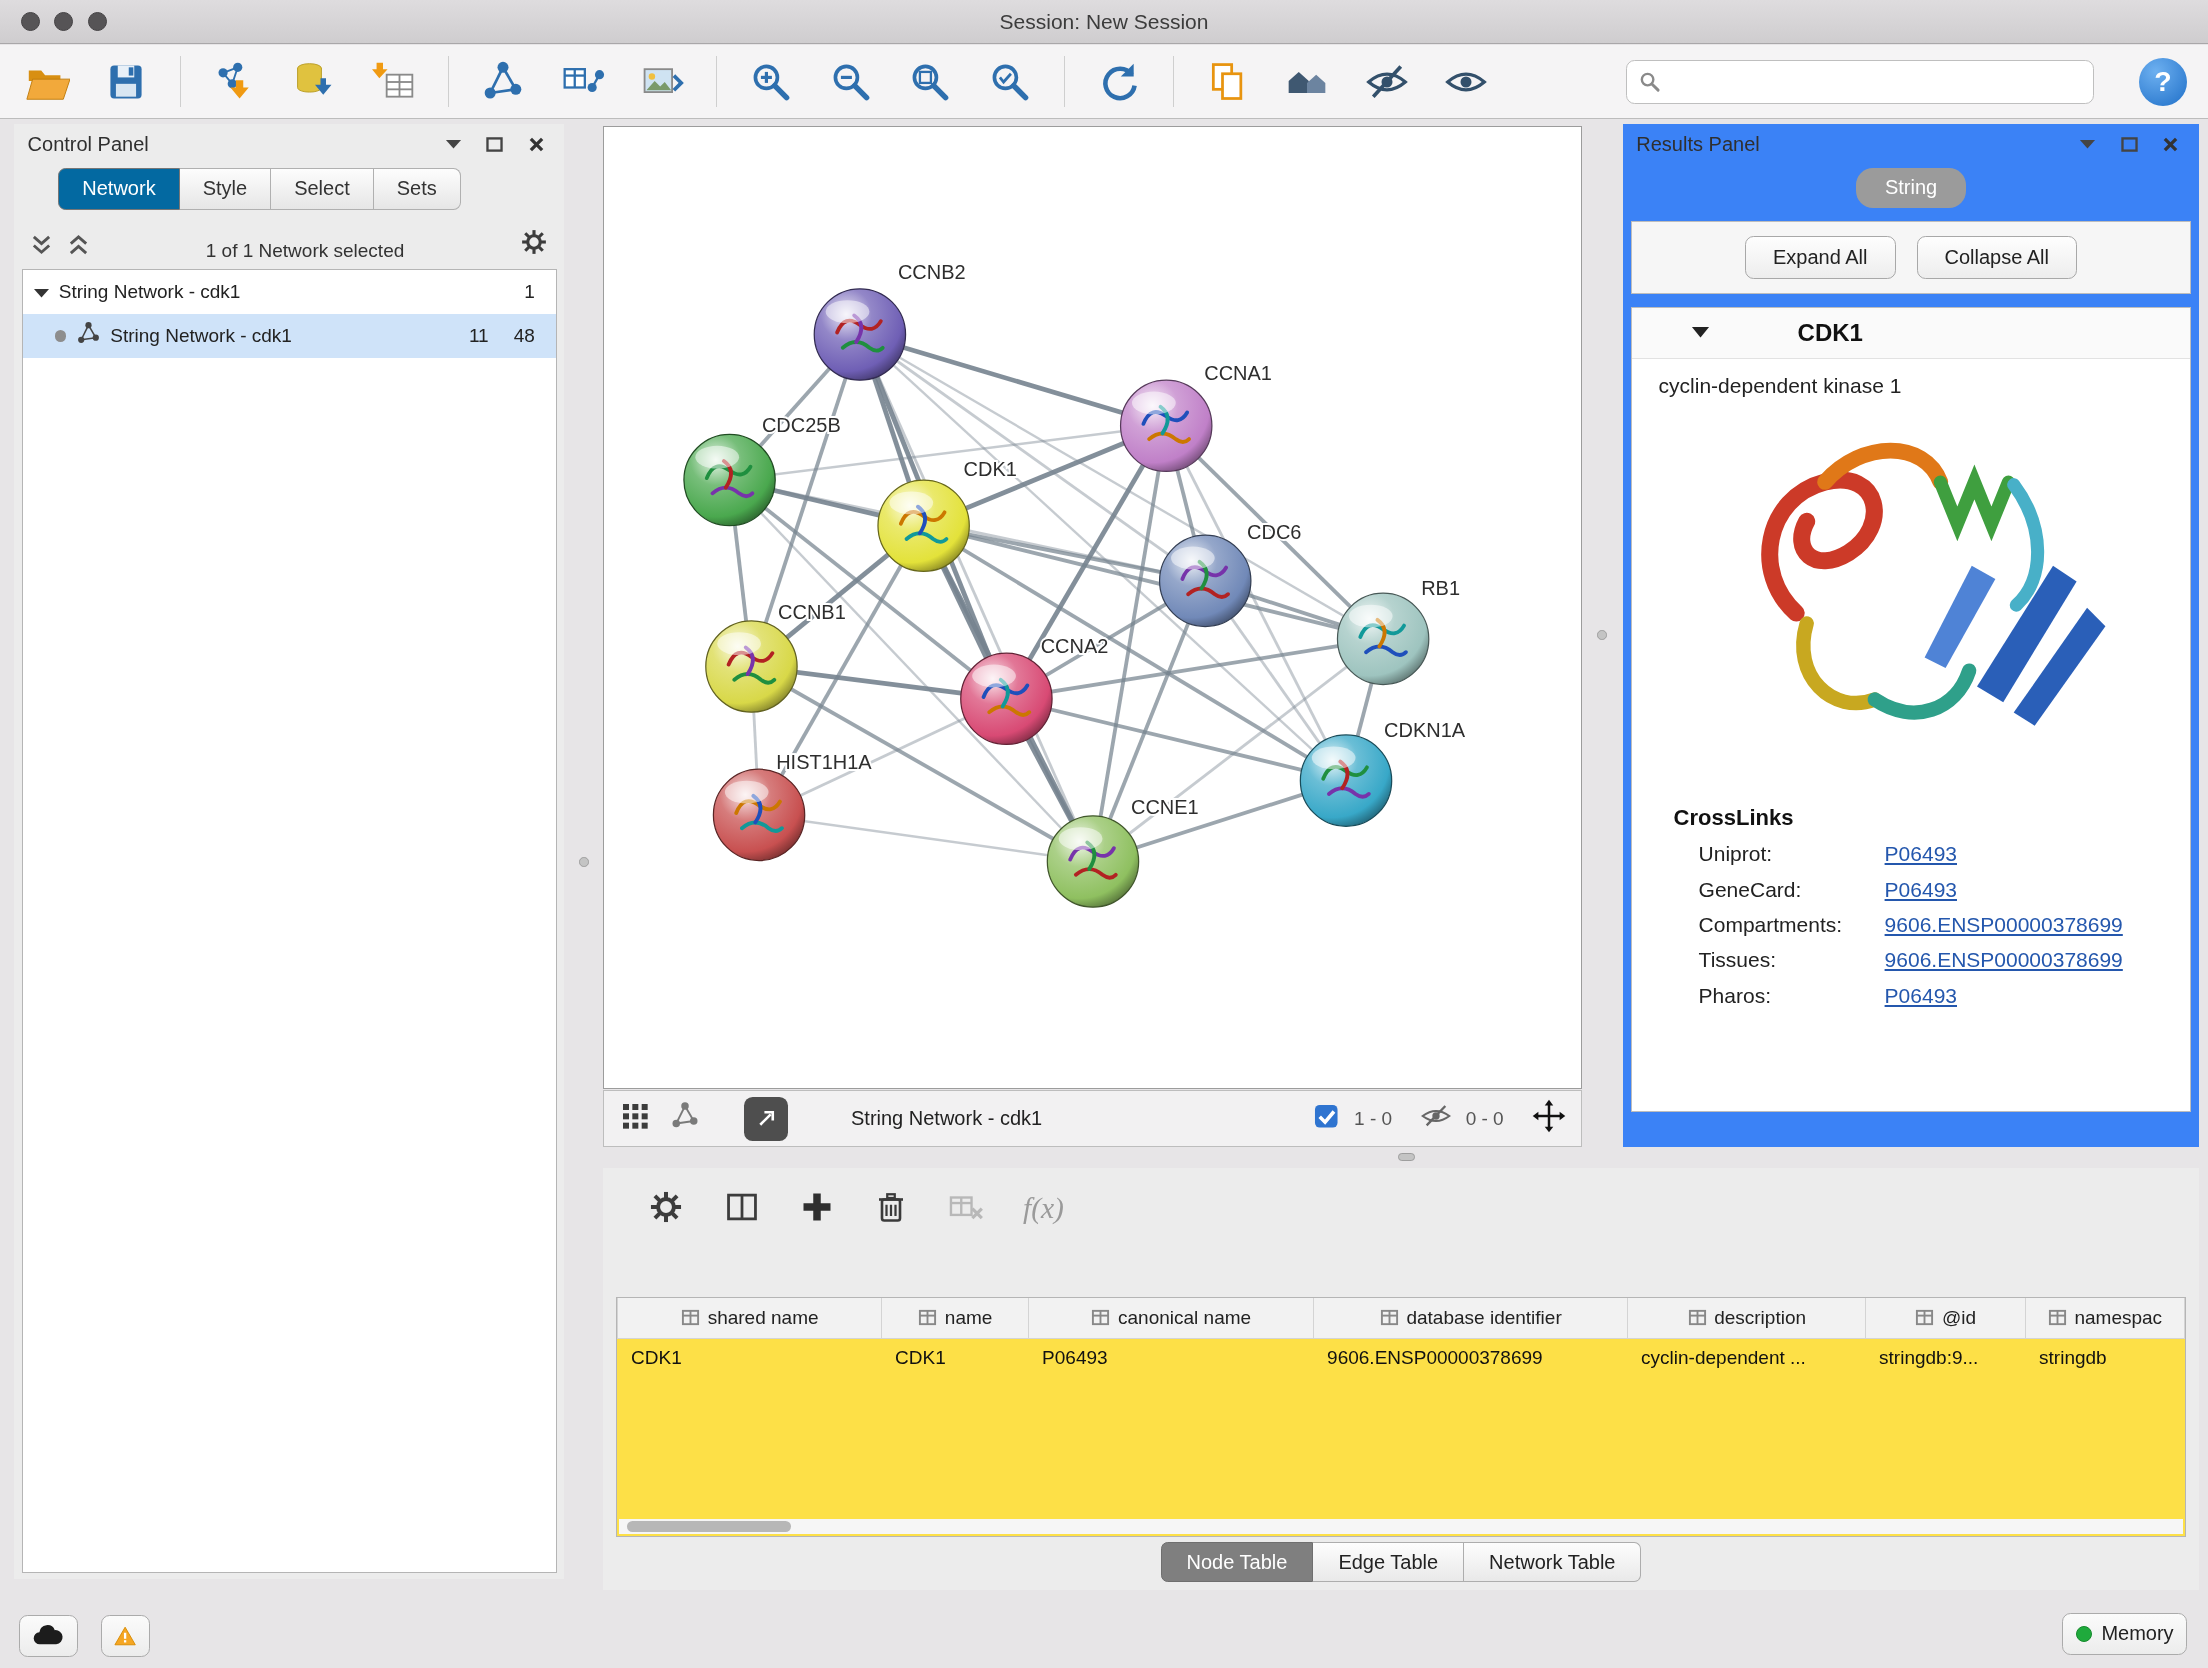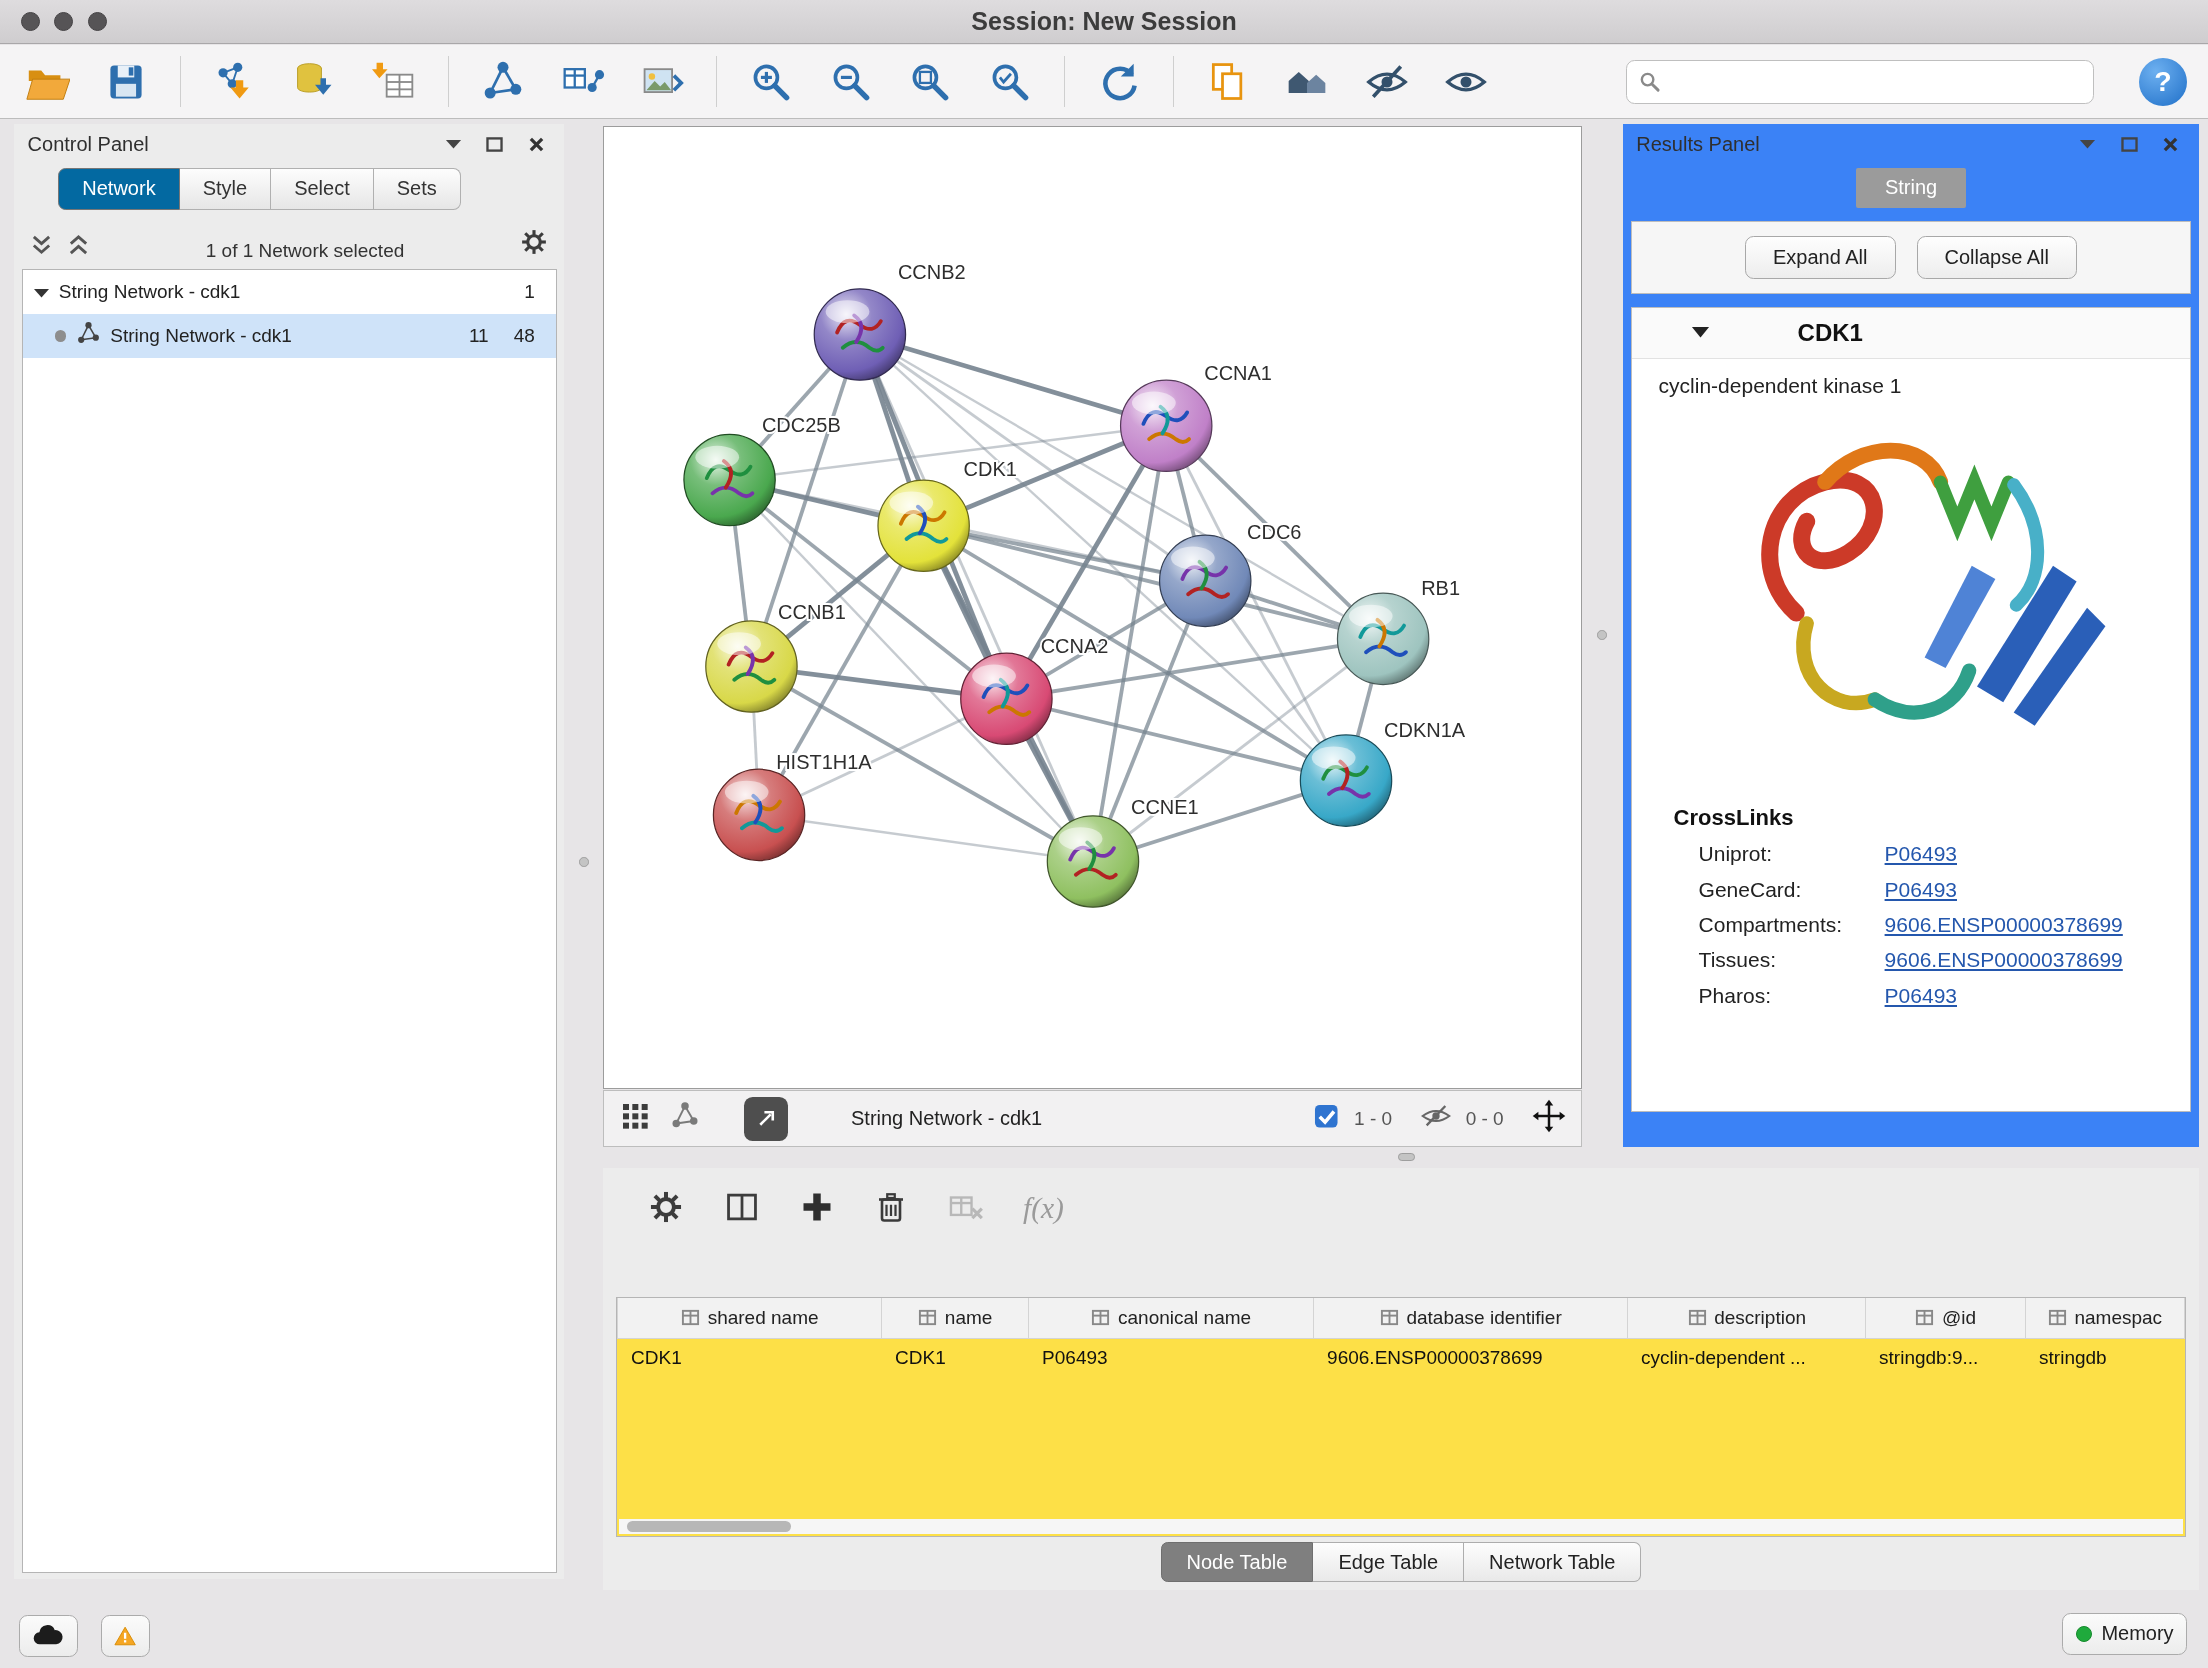--- a/index.html
+++ b/index.html
@@ -5,21 +5,21 @@
   * { margin:0; padding:0; box-sizing:border-box; }
   html,body { width:2208px; height:1668px; }
   body { font-family:"Liberation Sans", sans-serif; background:#e7e5e7; position:relative; overflow:hidden; color:#2e2e2e; }
 
   
   .titlebar { position:absolute; left:0; top:0; right:0; height:44px;
     background:linear-gradient(#dedcde,#cfcdcf); border-bottom:1px solid #a9a7a9;
     display:flex; align-items:center; }
   .traffic { position:absolute; left:21px; top:12.4px; display:flex; gap:14.3px; }
   .tl { width:19px; height:19px; border-radius:50%; background:#565456; border:1px solid #454345; }
-  .win-title { flex:1; text-align:center; font-size:25px; font-weight:700; color:#3c3c3c; }
+  .win-title { flex:1; text-align:center; font-size:21px; font-weight:400; color:#3c3c3c; }
 
   
   .toolbar { position:absolute; top:45px; left:0; right:0; height:74px; background:#f5f4f5;
     border-bottom:1px solid #bcbcbc; display:flex; align-items:center; padding:0 21px; gap:28.5px; }
   .tb-icon { width:51px; height:51px; display:flex; align-items:center; justify-content:center; border-radius:5.7px; }
   .tb-sep { width:1px; height:51px; background:#cfcfcf; }
   .search-box { margin-left:auto; width:468px; height:44px; background:#fff; border:1px solid #bfbfbf;
     border-radius:8.6px; display:flex; align-items:center; padding:0 11.4px; gap:9.5px; }
   .search-box input { border:none; outline:none; font-size:19px; flex:1; background:transparent; font-family:inherit; }
   .help-btn { width:48px; height:48px; border-radius:50%; margin-left:17px;
@@ -54,21 +54,21 @@
   .network-view svg { display:block; }
   .network-toolbar { position:absolute; left:603px; top:1090px; width:979px; height:57px; background:#f2f1f2;
     border:1px solid #bdbdbd; display:flex; align-items:center; padding:0 15px; gap:19px; font-size:19px; color:#444; }
   .dark-btn { width:44px; height:44px; background:#4e4e4e; border-radius:8.6px; display:flex; align-items:center; justify-content:center; margin-left:25px; }
   .nv-title { margin-left:44px; font-size:20px; color:#222; }
   .nv-right { margin-left:auto; display:flex; align-items:center; gap:13.3px; }
   .nv-count { font-size:19px; color:#555; margin-right:15px; }
 
   
   .results-panel { position:absolute; left:1623px; top:124px; width:576px; height:1023px; background:#3b82f6; }
-  .string-badge { margin:3.8px auto 0; width:110px; height:40px; background:#9b9b9b; color:#fff; border-radius:2px;
+  .string-badge { margin:3.8px auto 0; width:110px; height:40px; background:#9b9b9b; color:#fff; border-radius:17px;
     display:flex; align-items:center; justify-content:center; font-size:20px; }
   .rp-buttons { margin:13.3px 7.6px 0; border:1px solid #bdbdbd; background:#f6f6f6; padding:14.3px 0;
     display:flex; justify-content:center; gap:21px; }
   .rp-btn { font-size:20px; color:#222; background:linear-gradient(#fefefe,#ededed); border:1px solid #a8a8a8;
     border-radius:8.6px; padding:8.6px 27px; font-family:inherit; }
   .rp-section { margin:13.3px 7.6px 0; border:1px solid #bdbdbd; background:#fff; height:805px; position:relative; overflow:hidden; }
   .rp-sec-header { height:51px; display:flex; align-items:center; background:#fafafa; border-bottom:1px solid #e2e2e2; }
   .rp-caret { margin-left:59px; }
   .rp-gene { font-size:24px; font-weight:700; color:#111; margin-left:88px; }
   .rp-desc { font-size:21px; color:#222; padding:15px 0 0 27px; }

